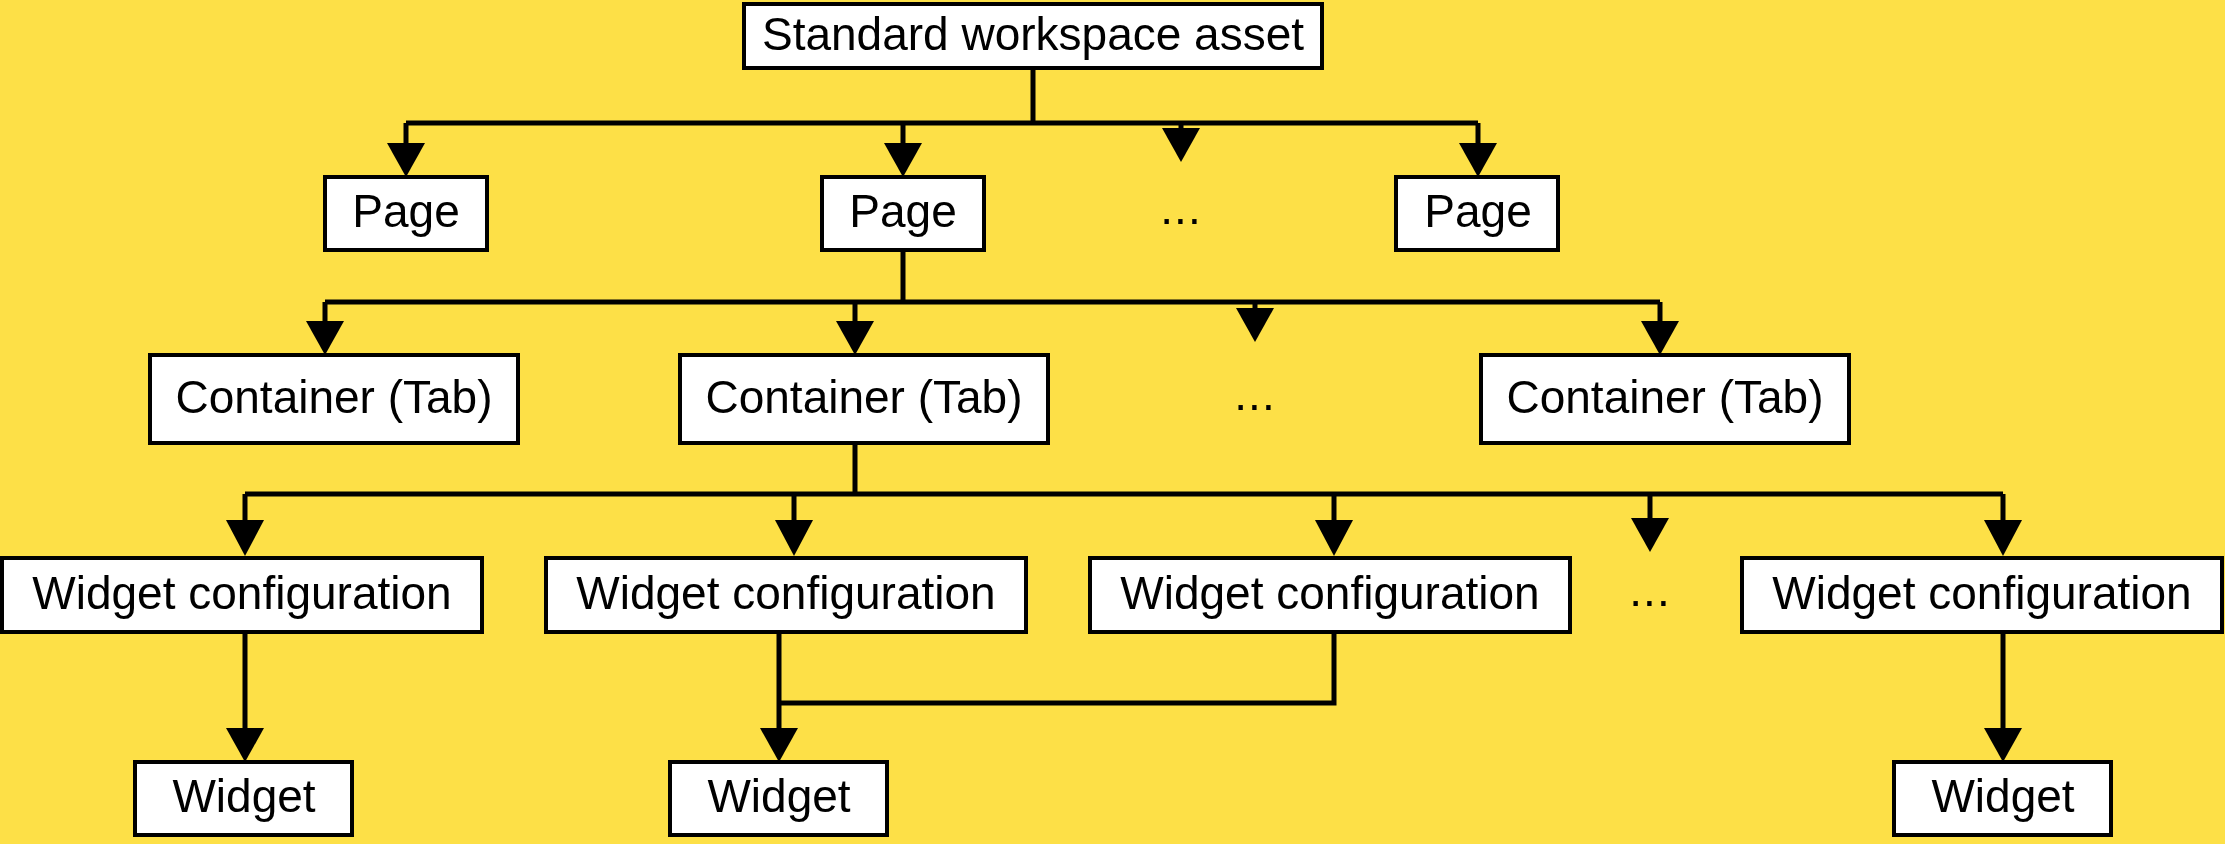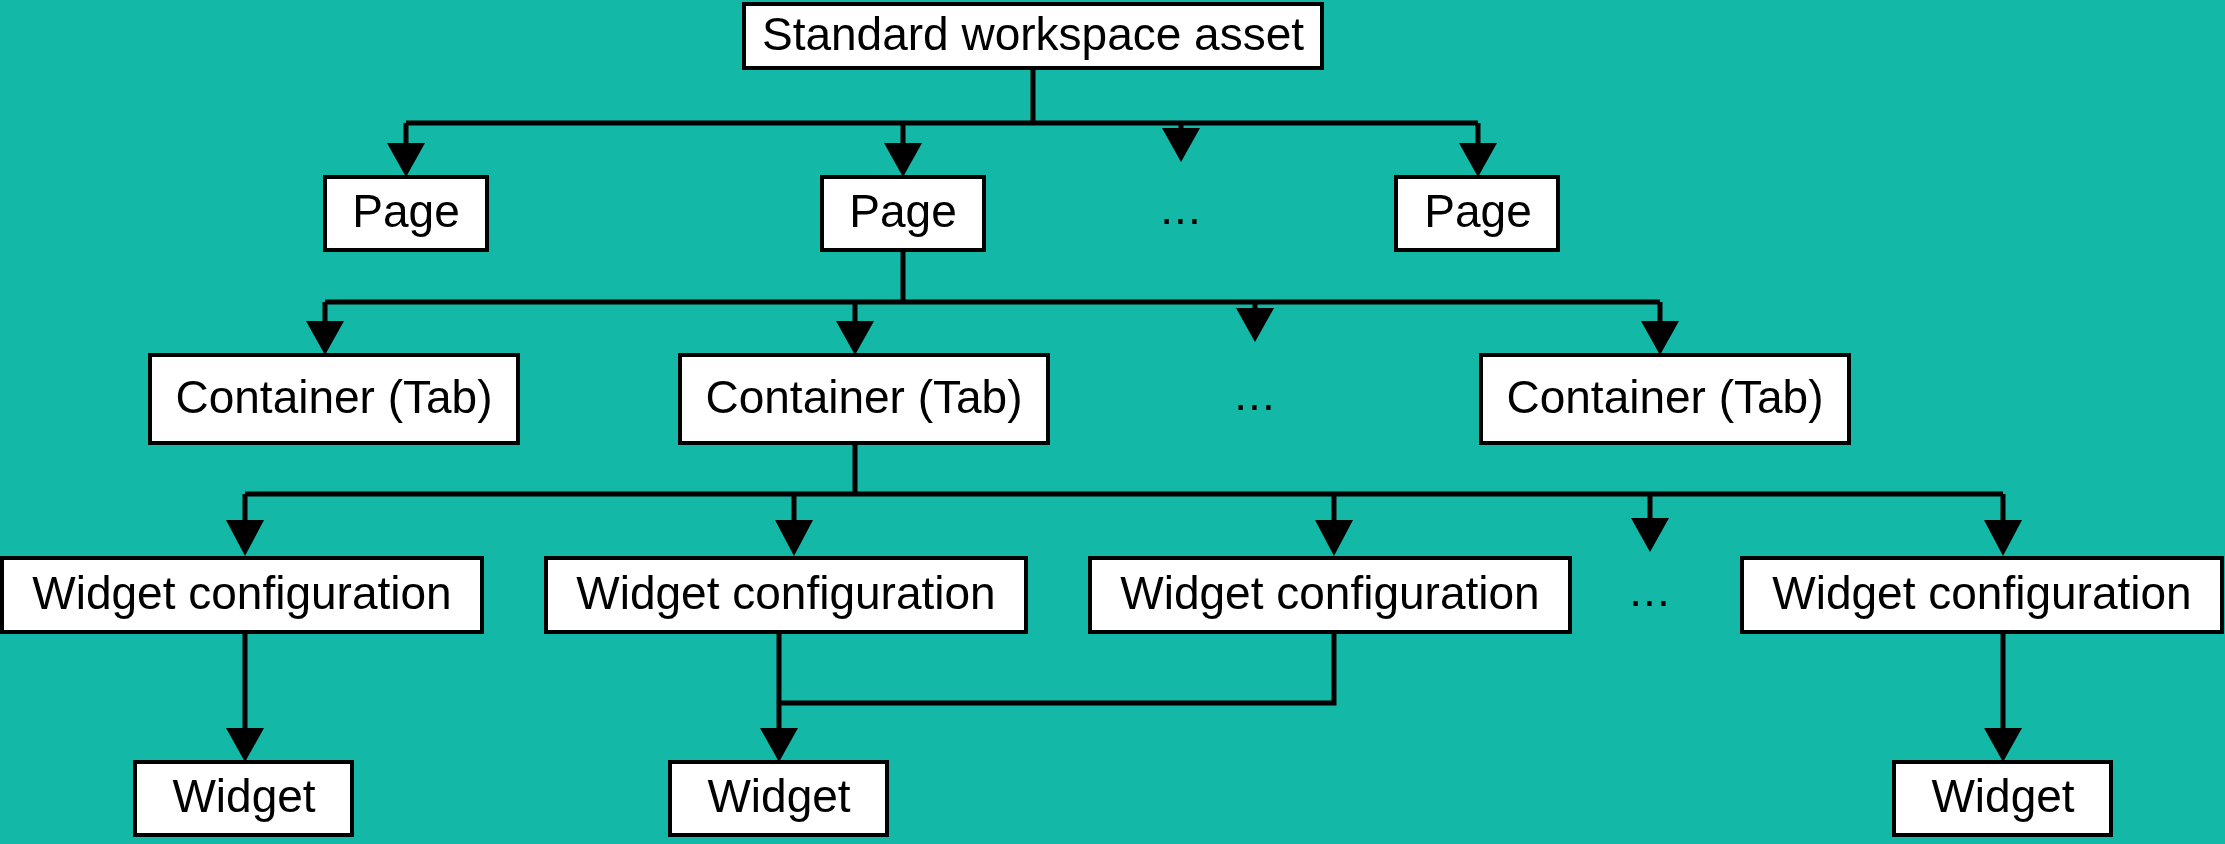--- a/index.html
+++ b/index.html
@@ -7,21 +7,21 @@
     padding: 0;
     background: #ffffff;
   }
   body {
     font-family: "Liberation Sans", sans-serif;
   }
   #diagram-root {
     position: relative;
     width: 2225px;
     height: 844px;
-    background: #14b8a6;
+    background: #fde047;
     overflow: hidden;
   }
   svg#diagram-svg {
     position: absolute;
     top: 0;
     left: 0;
     width: 2225px;
     height: 844px;
   }
   .node-rect {

